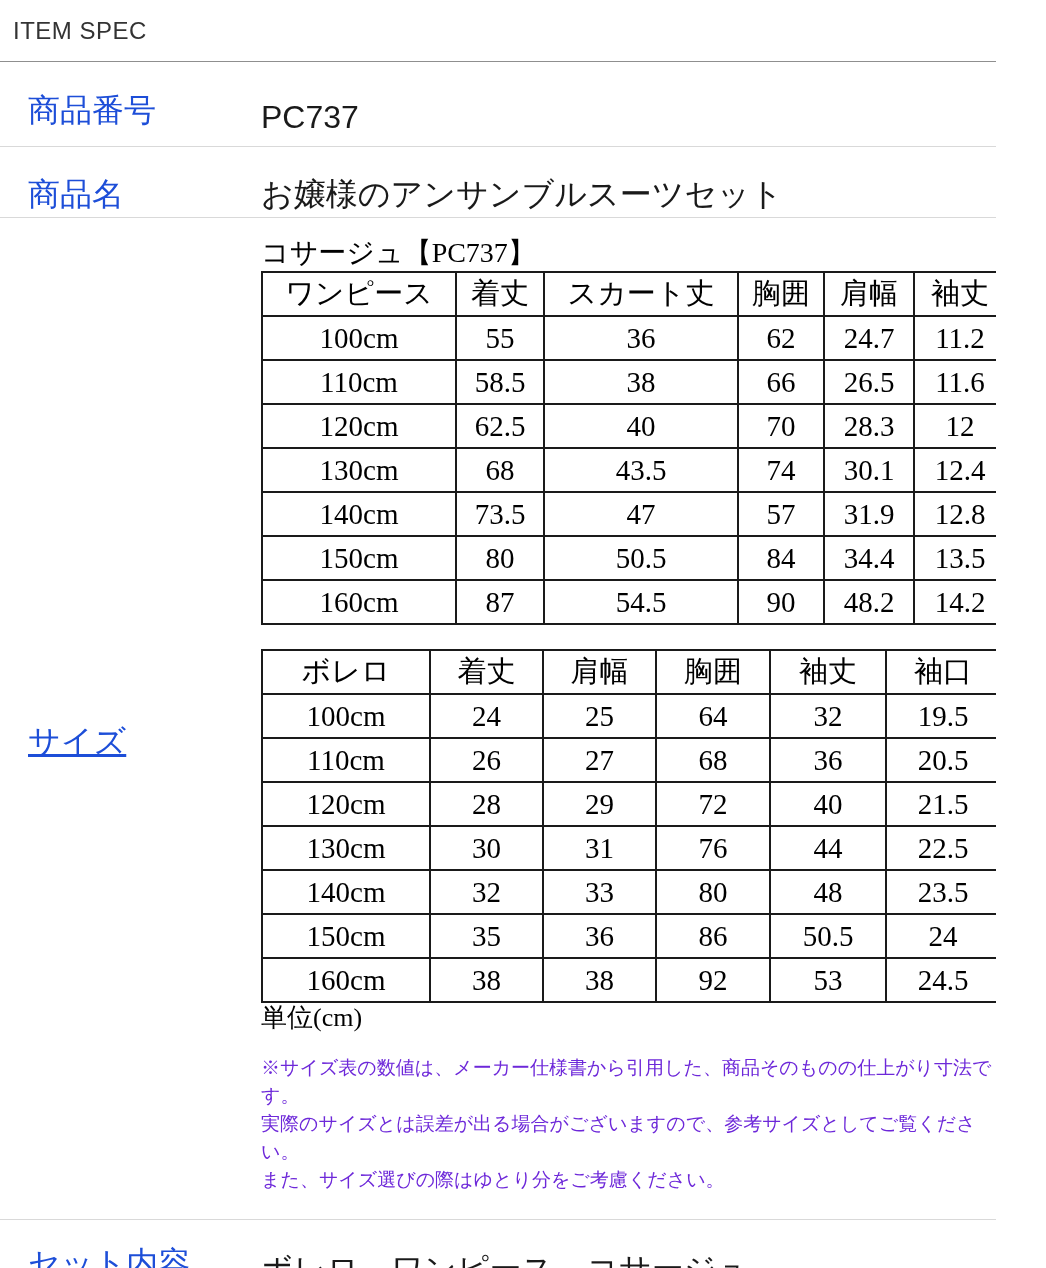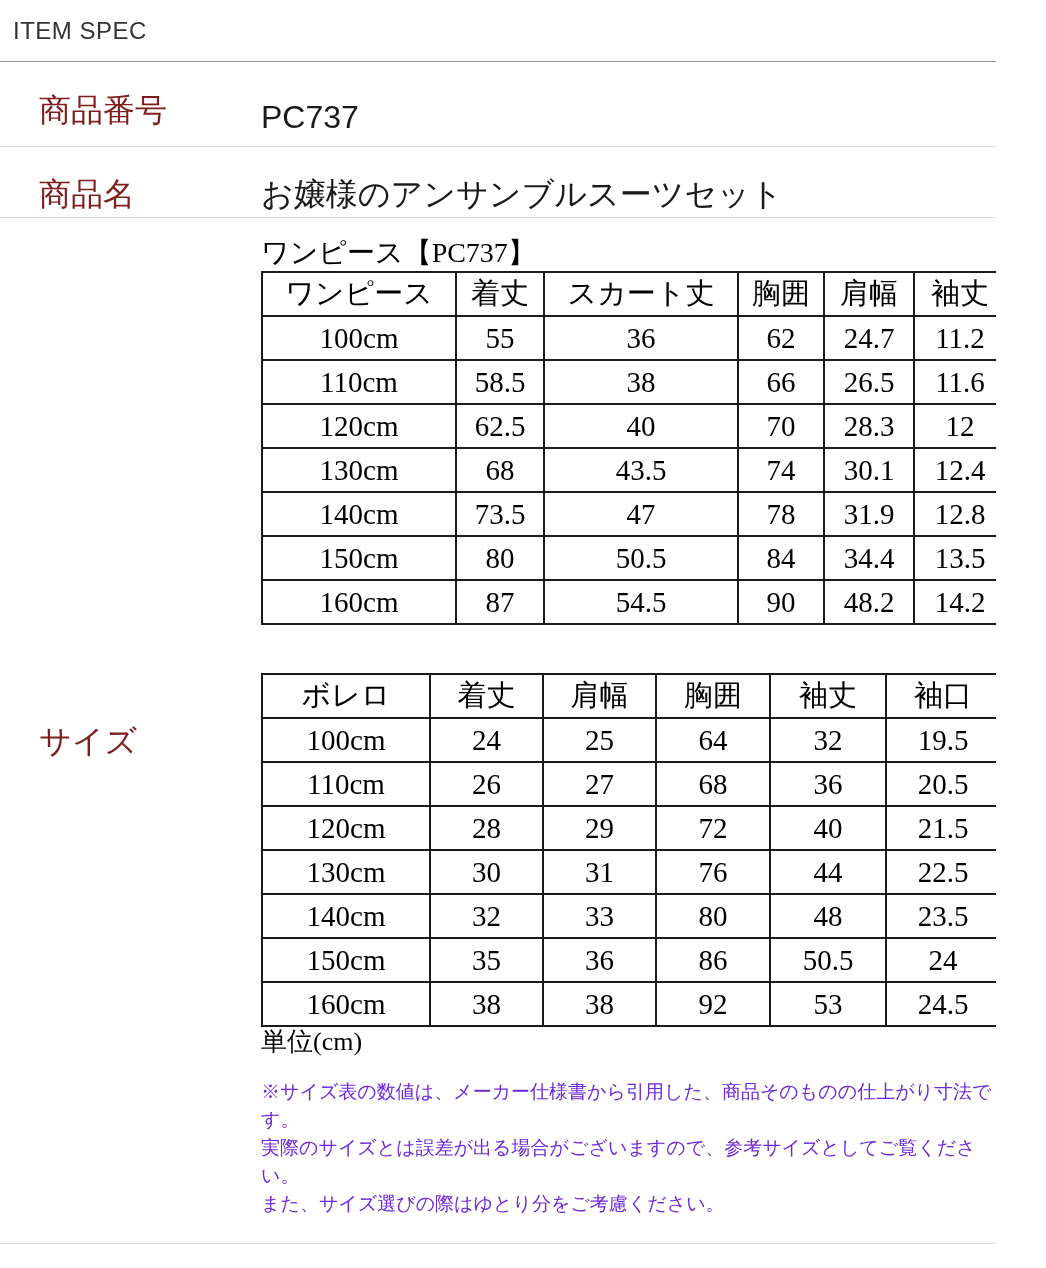--- a/index.html
+++ b/index.html
@@ -5,40 +5,40 @@
   * { margin: 0; padding: 0; box-sizing: border-box; }
   html, body { background: #ffffff; }
   body { width: 1046px; font-family: "Liberation Sans", sans-serif; color: #1a1a1a; }
   .page { width: 996px; height: 1268px; background: #ffffff; overflow: hidden; }
 
   .header { height: 62px; display: flex; align-items: center; padding-left: 13px;
             border-bottom: 1px solid #8f8f8f; }
   .header-title { font-size: 24px; color: #333333; letter-spacing: 0.5px; }
 
   .spec-row { display: flex; border-bottom: 1px solid #d9d9d9; }
-  .spec-label { width: 261px; padding-left: 39px; font-size: 32px; color: #7f1d1d; flex: 0 0 261px; }
+  .spec-label { width: 261px; padding-left: 28px; font-size: 32px; color: #1d4ed8; flex: 0 0 261px; }
   .spec-value { font-size: 32px; color: #1a1a1a; margin-top: 12px; }
 
   .row-number { height: 85px; align-items: center; padding-top: 14px; }
   .row-name   { height: 71px; align-items: flex-end; }
   .row-set    { height: 87px; align-items: center; border-bottom: none; }
 
   .row-size { min-height: 963px; align-items: flex-start; }
-  .row-size .spec-label { margin-top: 502px; }
+  .row-size .spec-label { margin-top: 502px; text-decoration: underline; }
 
   .size-content { width: 750px; padding-top: 20px; }
   .table-title { font-family: "Liberation Serif", serif; font-size: 28px; color: #000000;
                  line-height: 30px; margin-bottom: 3px; }
 
   table.size-table { border-collapse: collapse; table-layout: fixed;
                      font-family: "Liberation Serif", serif; font-size: 29px; color: #000000; }
   table.size-table th, table.size-table td {
       border: 2px solid #1a1a1a; text-align: center; vertical-align: middle;
       height: 44px; font-weight: normal; padding: 0; overflow: hidden; }
-  table.t1 { width: 745px; margin-bottom: 48px; padding-left: 12px; }
+  table.t1 { width: 745px; margin-bottom: 24px; padding-left: 12px; }
   table.t2 { width: 740px; margin-bottom: 1px; font-family: Liberation Serif, serif; }
 
   .unit-note { font-family: "Liberation Serif", serif; font-size: 26px; color: #000000;
                line-height: 28px; margin-bottom: 22px; }
 
   .disclaimer { font-size: 19px; color: #6d28d9; line-height: 28px; padding-bottom: 25px; }
 </style>
 </head>
 <body>
 
@@ -54,21 +54,21 @@
   </div>
 
   <div class="spec-row row-name">
     <div class="spec-label">商品名</div>
     <div class="spec-value">お嬢様のアンサンブルスーツセット</div>
   </div>
 
   <div class="spec-row row-size">
     <div class="spec-label">サイズ</div>
     <div class="size-content">
-      <div class="table-title">ワンピース【PC737】</div>
+      <div class="table-title">コサージュ【PC737】</div>
 
       <table class="size-table t1">
           <colgroup>
             <col style="width: 194px;">
             <col style="width: 88px;">
             <col style="width: 194px;">
             <col style="width: 86px;">
             <col style="width: 90px;">
             <col style="width: 92px;">
           </colgroup>
@@ -112,21 +112,21 @@
               <td>68</td>
               <td>43.5</td>
               <td>74</td>
               <td>30.1</td>
               <td>12.4</td>
             </tr>
             <tr>
               <td>140cm</td>
               <td>73.5</td>
               <td>47</td>
-              <td>78</td>
+              <td>57</td>
               <td>31.9</td>
               <td>12.8</td>
             </tr>
             <tr>
               <td>150cm</td>
               <td>80</td>
               <td>50.5</td>
               <td>84</td>
               <td>34.4</td>
               <td>13.5</td>

